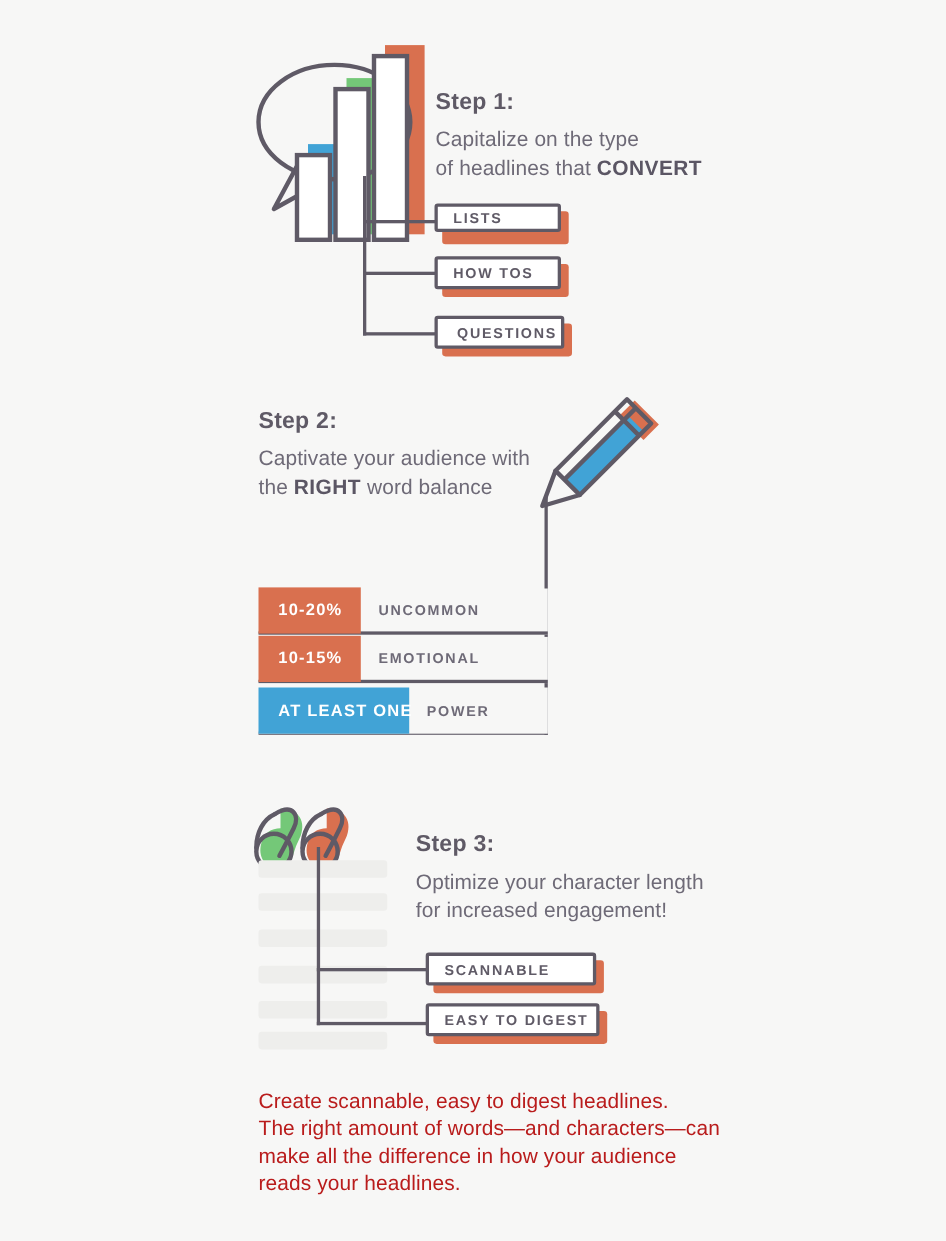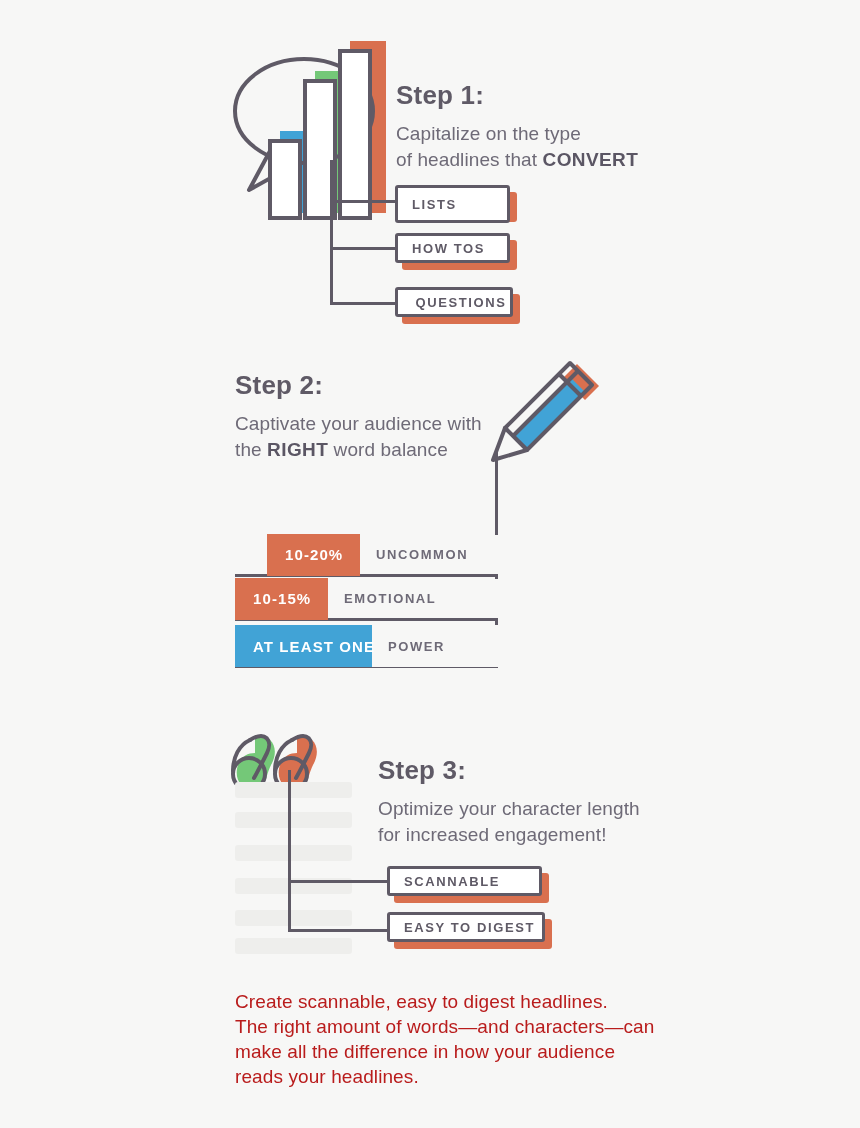--- a/index.html
+++ b/index.html
@@ -14,21 +14,21 @@
 
   #infographic {
     position: relative;
     width: 860px;
     height: 1128px;
     background: #f7f7f6;
   }
 
   
   .step-title {
-    font-size: 26px;
+    font-size: 21px;
     font-weight: bold;
     color: #5f5a66;
     letter-spacing: 0.2px;
     line-height: 1.2;
   }
   .step-body {
     font-size: 19px;
     font-weight: 300;
     color: #6e6a77;
     line-height: 1.38;
@@ -160,21 +160,21 @@
       <div><span>of headlines that </span><b>CONVERT</b></div>
     </div>
   </div>
 
   <div class="line" style="left:330px; top:160px; width:3px; height:145px;"></div>
   <div class="line" style="left:330px; top:200px; width:66px; height:3px;"></div>
   <div class="line" style="left:330px; top:247px; width:66px; height:3px;"></div>
   <div class="line" style="left:330px; top:302px; width:66px; height:3px;"></div>
 
   <div class="label-box-shadow" style="left:402px; top:192px; width:115px; height:30px;"></div>
-  <div class="label-box" style="left:395px; top:185px; width:115px; height:38px;">
+  <div class="label-box" style="left:395px; top:185px; width:115px; height:26px;">
     <span class="label-text">LISTS</span>
   </div>
 
   <div class="label-box-shadow" style="left:402px; top:240px; width:115px; height:30px;"></div>
   <div class="label-box" style="left:395px; top:233px; width:115px; height:30px;">
     <span class="label-text">HOW TOS</span>
   </div>
 
   <div class="label-box-shadow" style="left:402px; top:294px; width:118px; height:30px;"></div>
   <div class="label-box" style="left:395px; top:287px; width:118px; height:30px;justify-content:center;">
@@ -207,21 +207,21 @@
 
       <path d="M 26 76 L 91 11" fill="none" stroke="#5f5a66" stroke-width="4"></path>
     </svg>
   </div>
 
   <div class="line" style="left:495px; top:450px; width:3px; height:218px;"></div>
   <div class="line" style="left:235px; top:665px; width:263px; height:3px;"></div>
 
 
   <div class="pct-row" style="top:535px;">
-    <div class="pct-chip" style="width:93px; background:#d9704f;margin-left:32px;">10-20%</div>
+    <div class="pct-chip" style="width:93px; background:#d9704f;">10-20%</div>
     <div class="pct-name">UNCOMMON</div>
   </div>
 
   <div class="pct-row" style="top:579px;">
     <div class="pct-chip" style="width:93px; background:#d9704f;">10-15%</div>
     <div class="pct-name">EMOTIONAL</div>
   </div>
 
   <div class="pct-row" style="top:625px; border-bottom:none;">
     <div class="pct-chip" style="width:137px; background:#41a3d6;">AT LEAST ONE</div>

